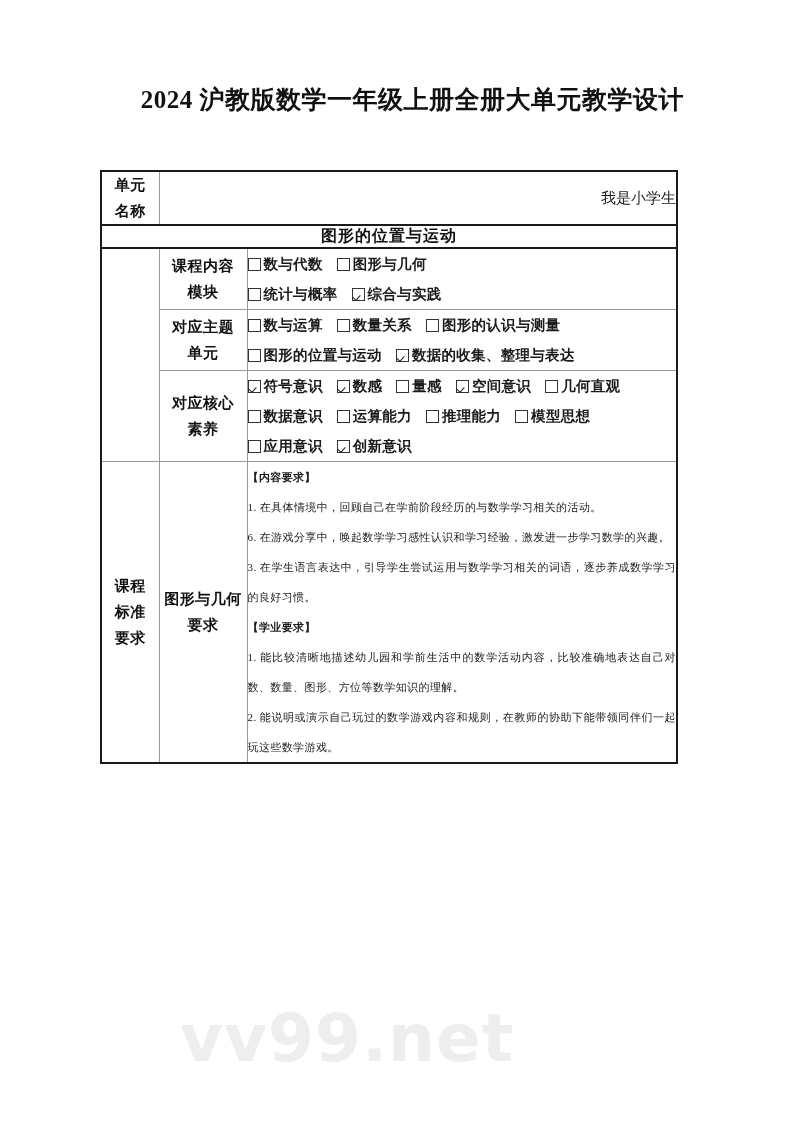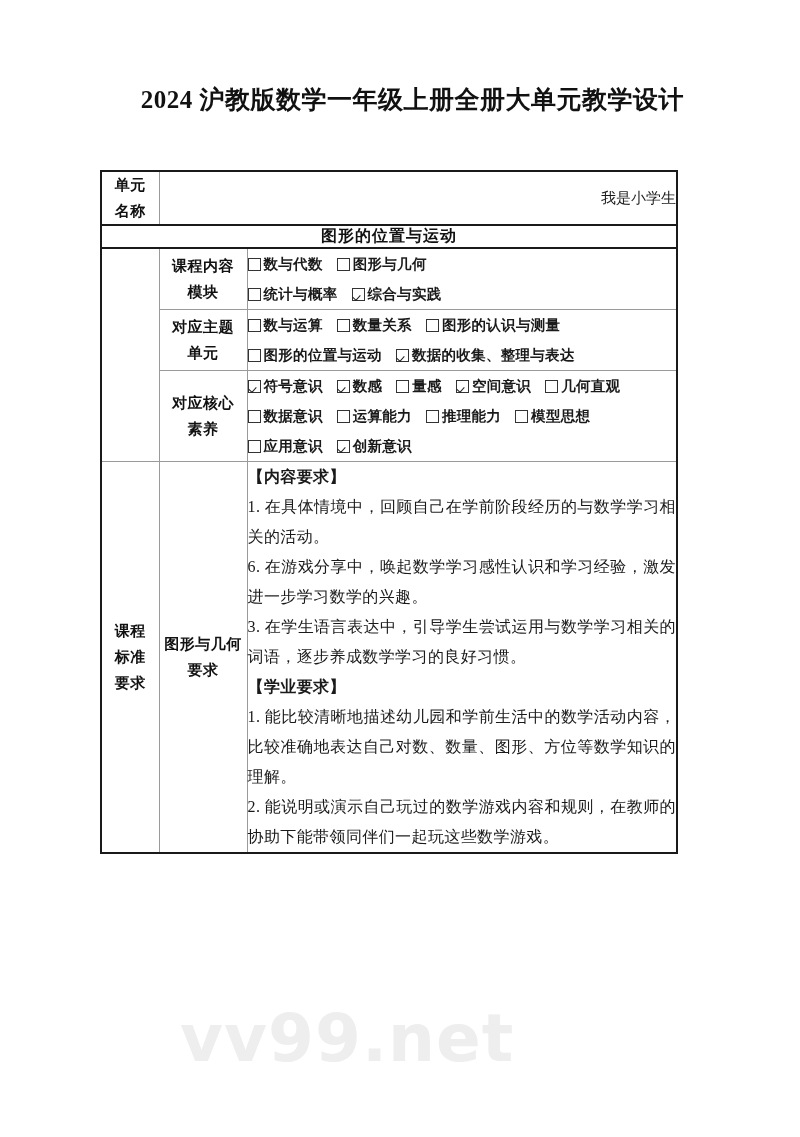--- a/index.html
+++ b/index.html
@@ -147,21 +147,21 @@
     transform: rotate(42deg);
   }
 
   
   .text-cell {
     padding: 10px 12px 12px 12px;
     vertical-align: top;
   }
   .para {
     font-family: "Liberation Serif", "DejaVu Serif", serif;
-    font-size: 16px;
+    font-size: 11px;
     line-height: 30px;
     color: #1a1a1a;
     text-align: justify;
     margin: 0;
     letter-spacing: 0.4px;
   }
   .para.heading {
     font-weight: bold;
   }
 

